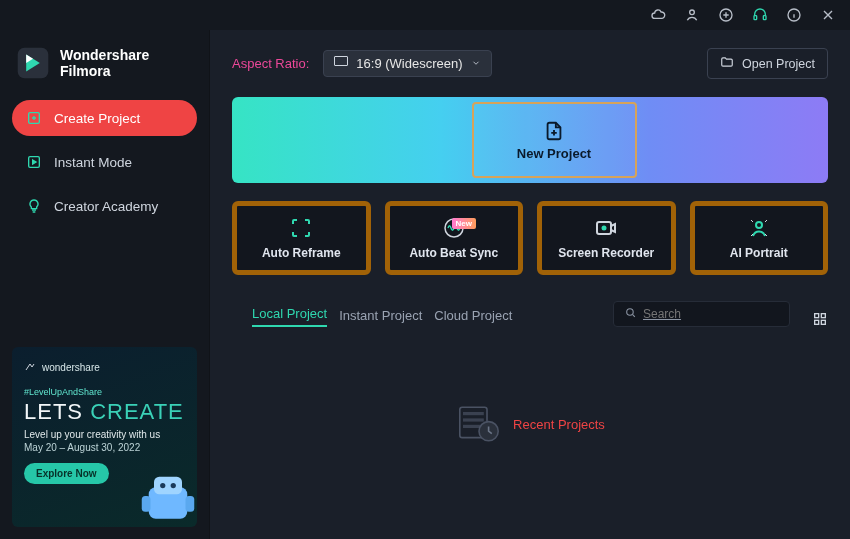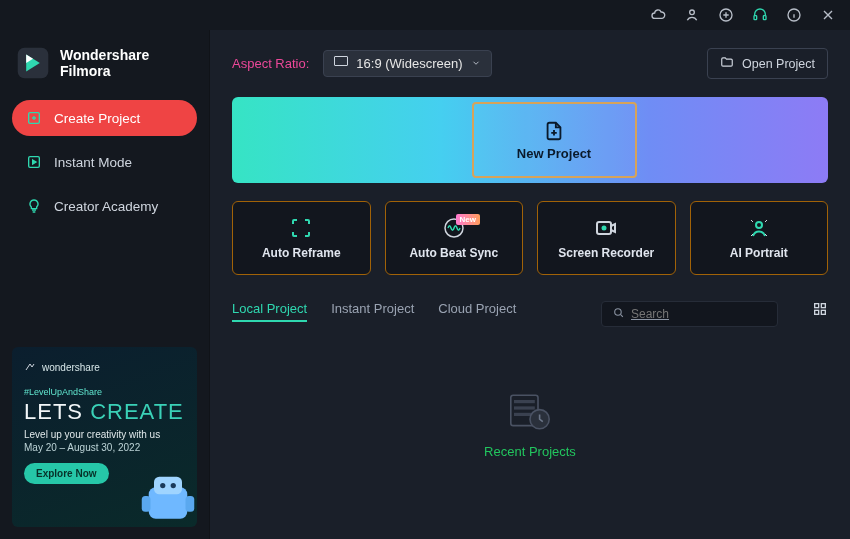--- a/index.html
+++ b/index.html
@@ -101,46 +101,46 @@
     color:#0a1a2b;
     font-weight:700;
     cursor:pointer;
     background: rgba(255,255,255,0.04);
     margin-left: 48px;
   }
   .hero-card svg { width:22px; height:22px; }
   .feature-row { margin-top:18px; display:flex; gap:14px; }
   .feature {
     flex:1; height:74px;
-    background:#12161e; border:1px solid #a16207; border-radius:6px;
+    background:#12161e; border:5px solid #a16207; border-radius:6px;
     display:flex; flex-direction:column; align-items:center; justify-content:center; gap:6px;
     cursor:pointer; position:relative;
     color:#e0e5ee; font-size:12px; font-weight:600;
   }
   .feature svg { width:24px; height:24px; }
   .badge-new {
     position:absolute; top:12px; right:42px;
     font-size:8px; padding:1px 4px; border-radius:2px;
     background: linear-gradient(90deg,#ff7ad1,#ff9d5c);
     color:#fff; font-weight:700;
   }
-  .tabs-row { margin-top:26px; display:flex; align-items:flex-start; gap:24px; }
+  .tabs-row { margin-top:26px; display:flex; align-items:flex-end; gap:12px;margin-left:20px; }
   .tab { color:#9aa3b2; cursor:pointer; padding-bottom:4px; font-size:13px; }
   .tab.active { color:#2fd8b0; border-bottom:2px solid #2fd8b0; }
   .tabs-spacer { flex:1; }
   .search {
     display:flex; align-items:center; gap:6px;
     background:#12161e; border:1px solid #262c38; border-radius:4px;
     padding:4px 10px; width:177px; color:#8b94a3;text-decoration:underline;
   }
   .search input { background:transparent; border:none; outline:none; color:#e6e6e6; width:100%; font-size:12px; }
   .grid-ico { width:16px; height:16px; cursor:pointer; margin-left:10px; }
   .empty {
-    flex:1; display:flex; flex-direction:column; align-items:center; justify-content:center;
-    color:#22c55e; gap:10px;
+    flex:1; display:flex; flex-direction:row; align-items:center; justify-content:center;
+    color:#ef4444; gap:10px;
   }
   .empty svg { width:48px; height:44px; }
 </style>
 </head>
 <body>
 
 <div class="titlebar">
   <span class="ico">
     <svg viewBox="0 0 24 24" fill="none" stroke="currentColor" stroke-width="2">
         <path d="M7 17a4 4 0 0 1 0-8 5 5 0 0 1 9.6-1.5A4 4 0 1 1 18 17H7z"></path>

